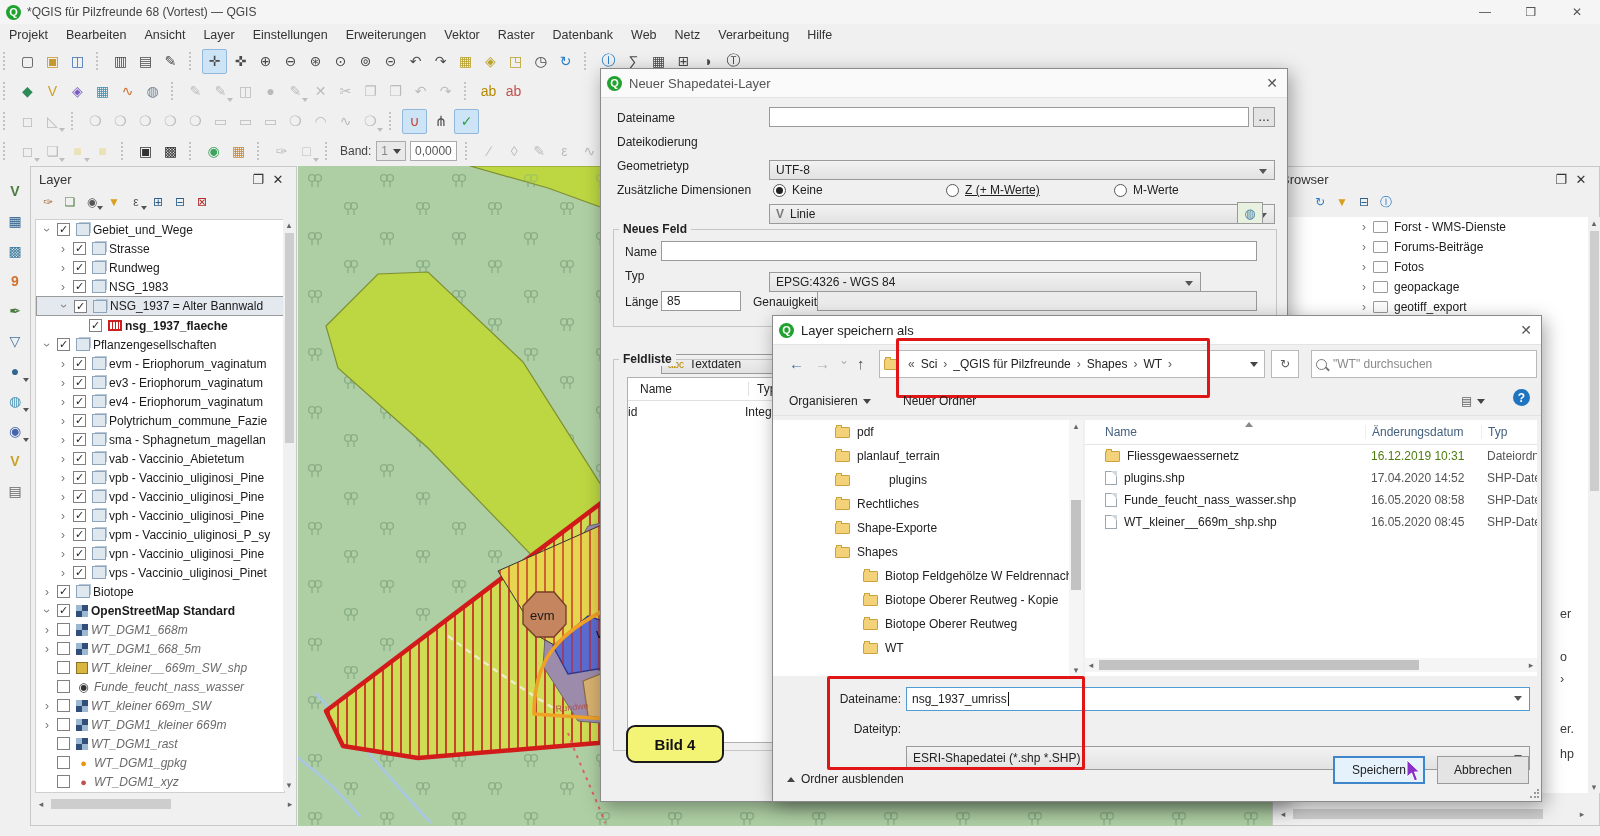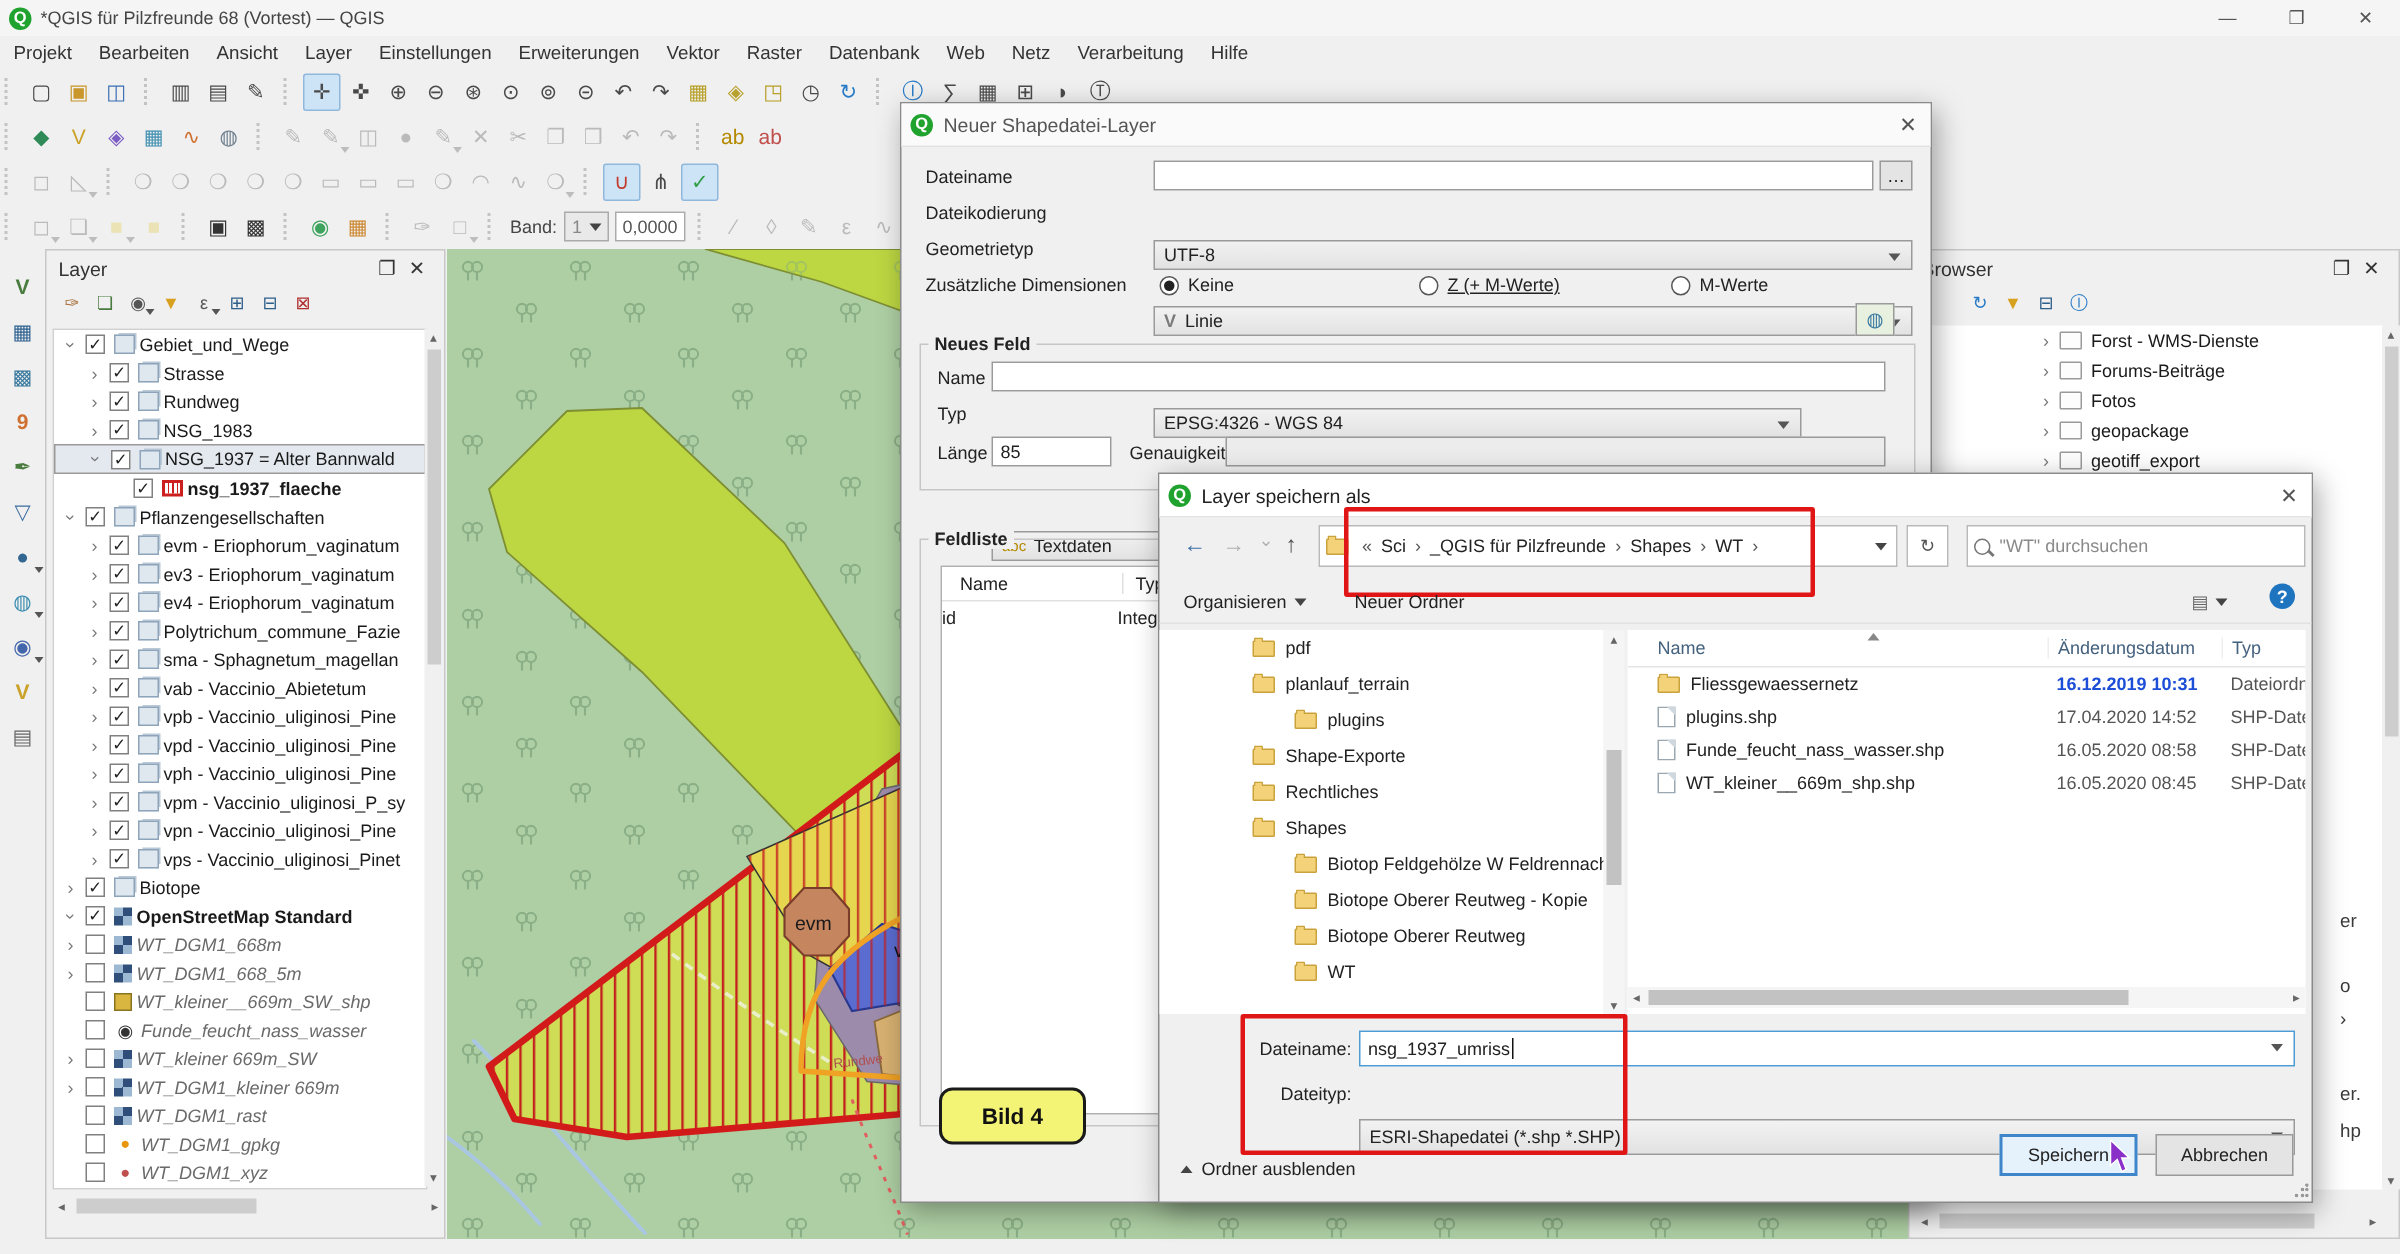--- a/index.html
+++ b/index.html
@@ -774,31 +774,31 @@
 
     <div class="abs" id="sd-folders" style="left:0;top:104px;width:296px;height:256px;background:#fff;">
         <div class="srow" style="padding-left: 62px;">
           <span class="folder"></span>
           <span>pdf</span>
         </div>
         <div class="srow" style="padding-left: 62px;">
           <span class="folder"></span>
           <span>planlauf_terrain</span>
         </div>
-        <div class="srow" style="padding-left: 90px;">
+        <div class="srow" style="padding-left: 62px; gap: 32px;">
           <span class="folder"></span>
           <span>plugins</span>
+        </div>
+        <div class="srow" style="padding-left: 62px;">
+          <span class="folder"></span>
+          <span>Rechtliches</span>
         </div>
         <div class="srow" style="padding-left: 62px;">
           <span class="folder"></span>
           <span>Shape-Exporte</span>
-        </div>
-        <div class="srow" style="padding-left: 62px;">
-          <span class="folder"></span>
-          <span>Rechtliches</span>
         </div>
         <div class="srow" style="padding-left: 62px;">
           <span class="folder"></span>
           <span>Shapes</span>
         </div>
         <div class="srow" style="padding-left: 90px;">
           <span class="folder"></span>
           <span>Biotop Feldgehölze W Feldrennach</span>
         </div>
         <div class="srow" style="padding-left: 90px;">
@@ -826,21 +826,21 @@
         <span class="hdr" style="width:116px;border-left:1px solid #eee;padding-left:6px;box-sizing:border-box;">Änderungsdatum</span>
         <span class="hdr" style="padding-left:6px;border-left:1px solid #eee;">Typ</span>
         <span style="position:absolute;left:160px;top:2px;width:0;height:0;border-left:4px solid transparent;border-right:4px solid transparent;border-bottom:5px solid #888;"></span>
       </div>
       <div id="sd-files">
           <div class="fl-row">
             <span style="width: 280px; padding-left: 20px; box-sizing: border-box; display: flex; align-items: center; overflow: hidden;">
               <span class="folder"></span>
               <span>Fliessgewaessernetz</span>
             </span>
-            <span style="width: 116px; padding-left: 6px; box-sizing: border-box; color: #1d4ed8; font-weight: bold;">16.12.2019 10:31</span>
+            <span style="width: 116px; padding-left: 6px; box-sizing: border-box; color: #4d7c0f;">16.12.2019 10:31</span>
             <span style="width: 56px; padding-left: 6px; box-sizing: border-box; color: rgb(85, 85, 85); overflow: hidden; white-space: nowrap;">Dateiordner</span>
           </div>
           <div class="fl-row">
             <span style="width: 280px; padding-left: 20px; box-sizing: border-box; display: flex; align-items: center; overflow: hidden;">
               <span class="file-ic"></span>
               <span>plugins.shp</span>
             </span>
             <span style="width: 116px; padding-left: 6px; box-sizing: border-box; color: rgb(85, 85, 85);">17.04.2020 14:52</span>
             <span style="width: 56px; padding-left: 6px; box-sizing: border-box; color: rgb(85, 85, 85); overflow: hidden; white-space: nowrap;">SHP-Datei</span>
           </div>

